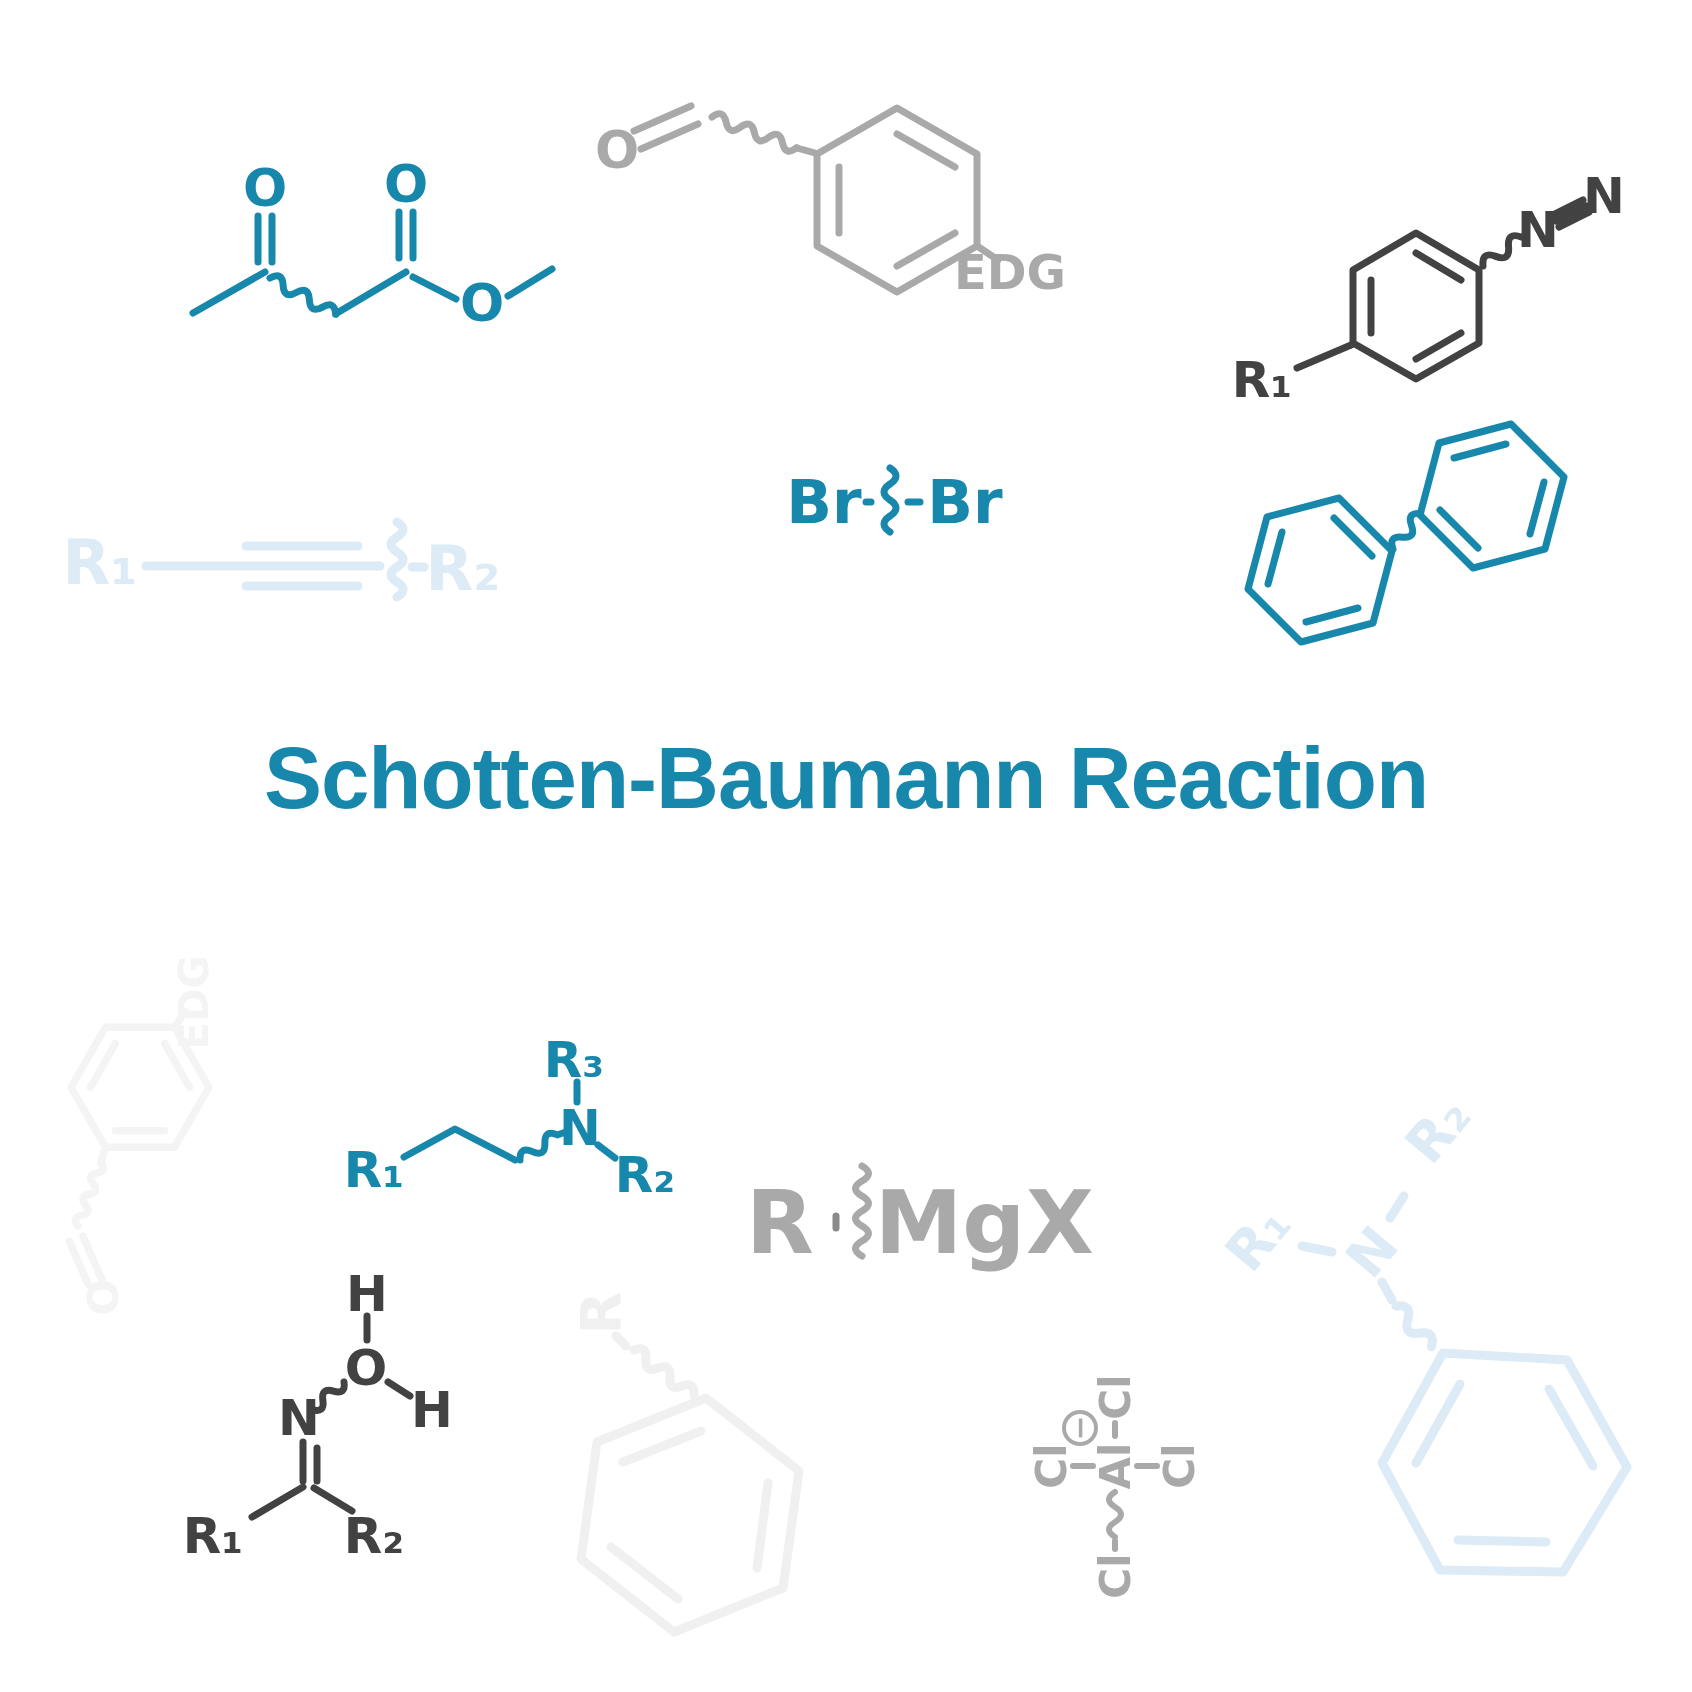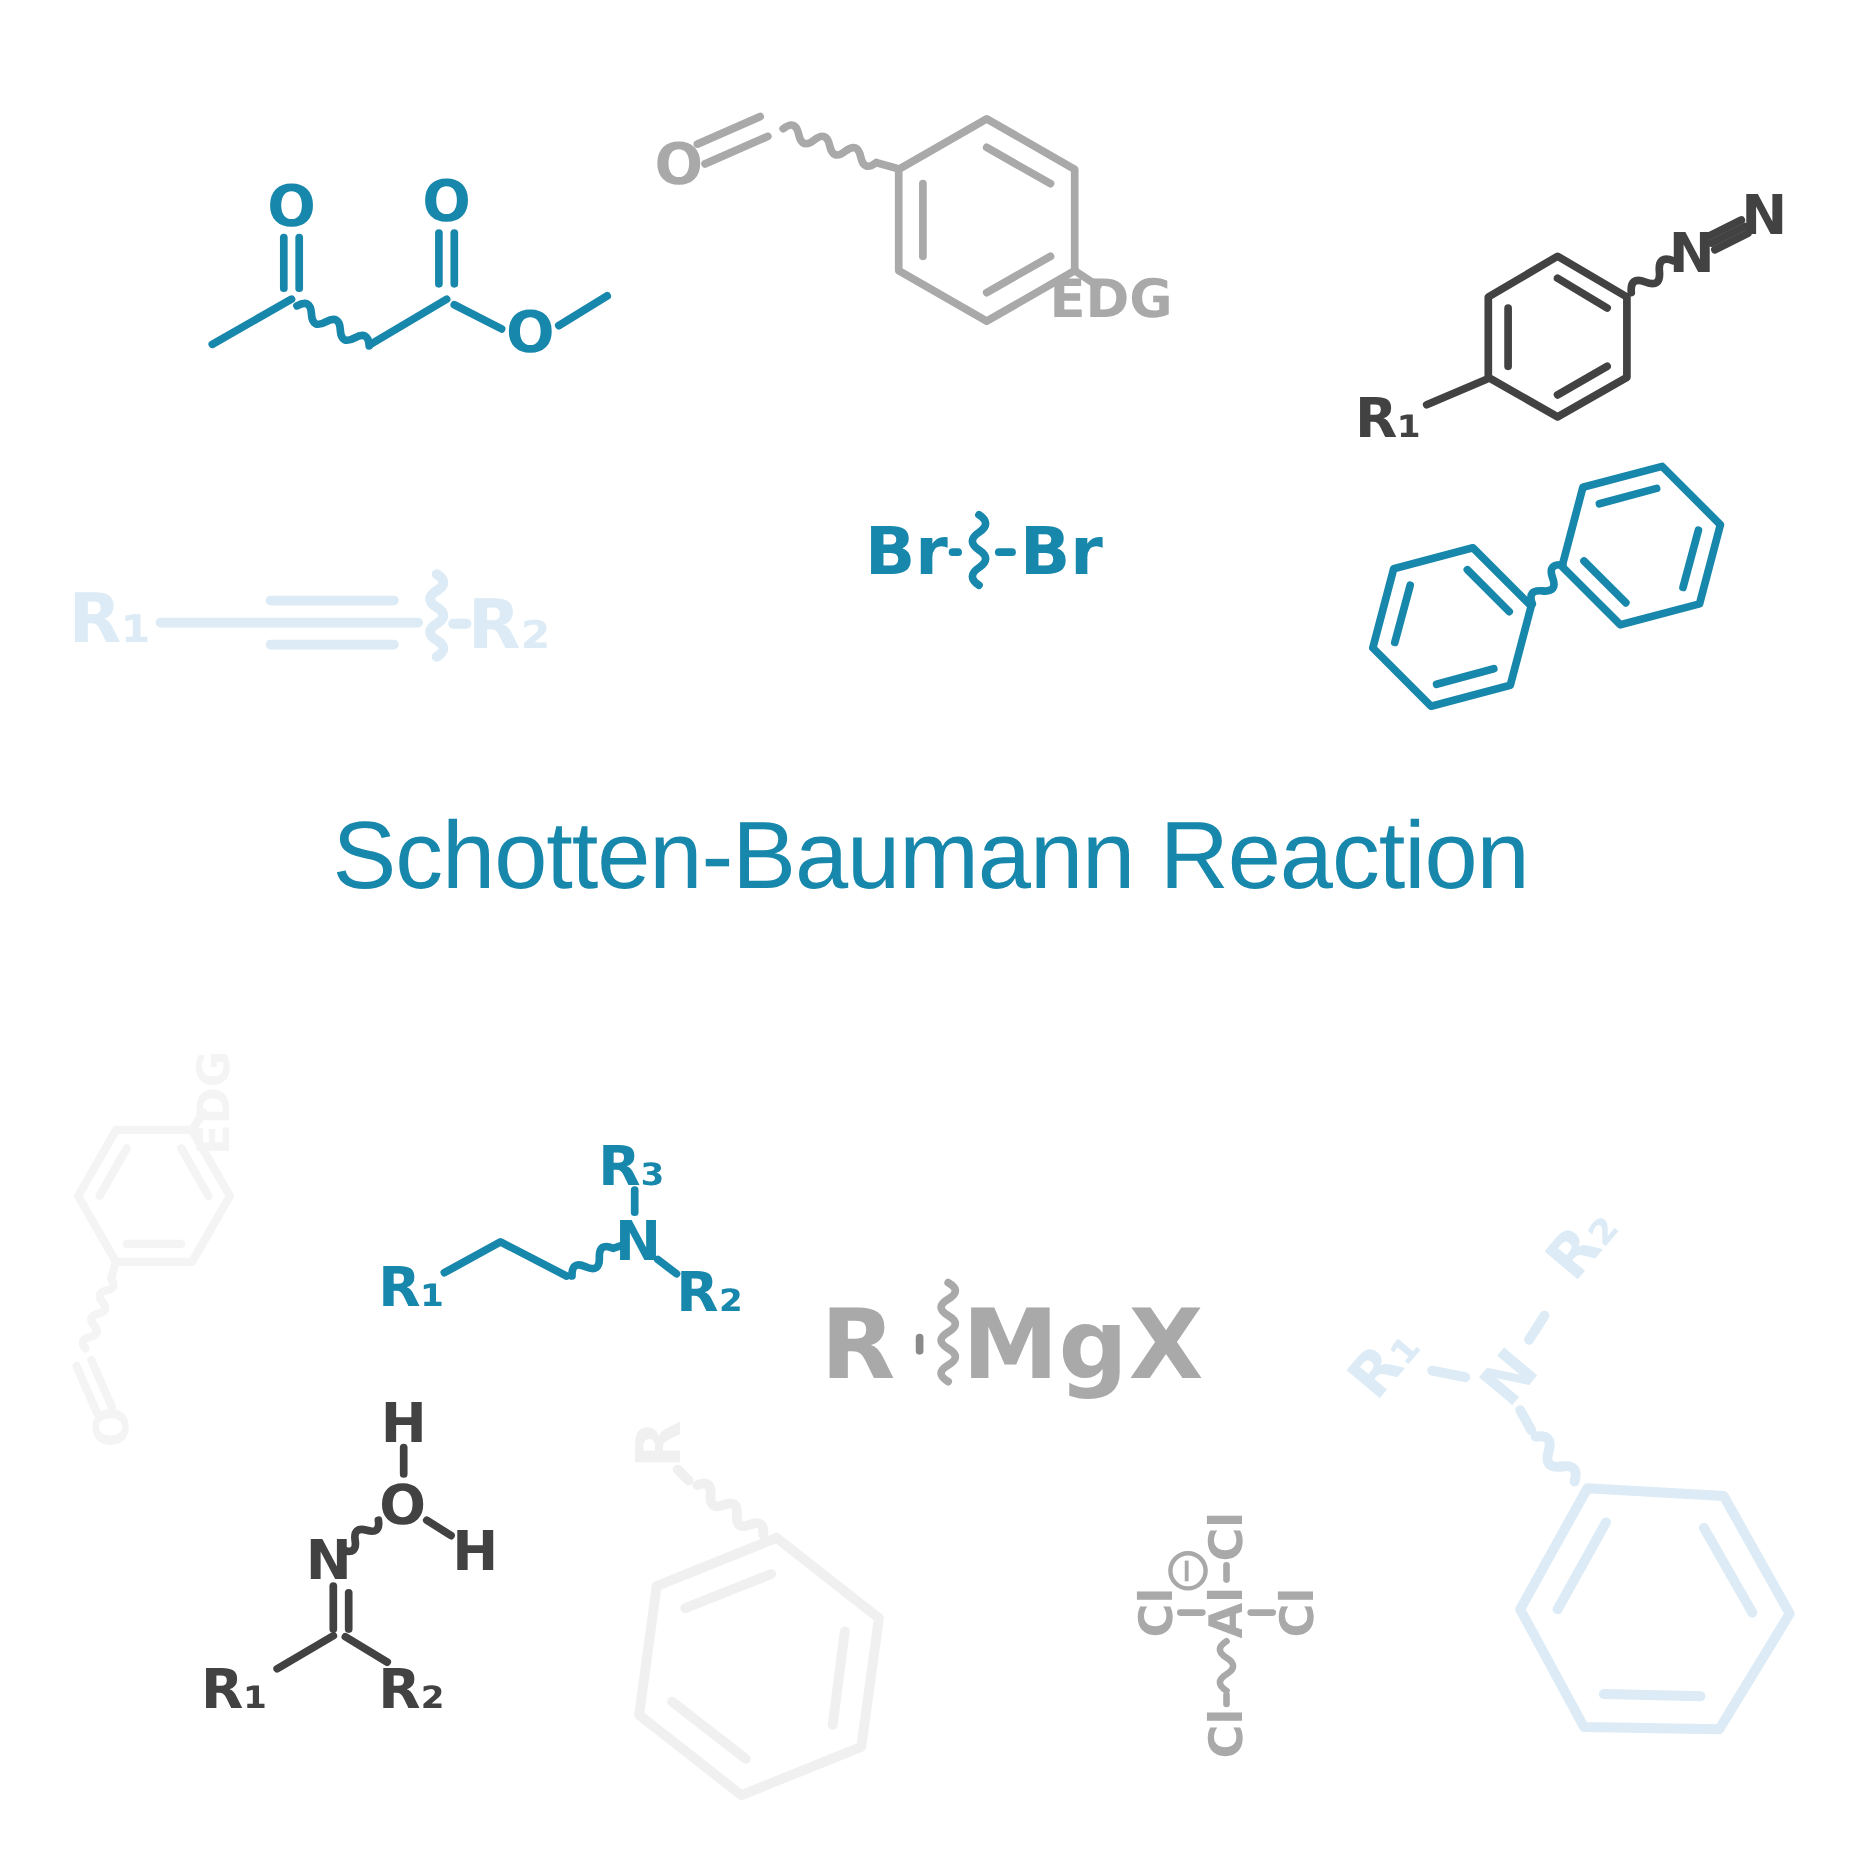--- a/index.html
+++ b/index.html
@@ -1,20 +1,20 @@
 <!DOCTYPE html>
 <html><head>
 <meta charset="utf-8">
 <style>
   html,body{margin:0;padding:0;background:#ffffff;}
   #canvas{position:relative;width:1692px;height:1692px;background:#ffffff;overflow:hidden;
           font-family:"Liberation Sans","DejaVu Sans",sans-serif;}
   #art{position:absolute;left:0;top:0;}
   #title{position:absolute;left:0;top:728px;width:1692px;text-align:center;
-         font-size:87px;font-weight:normal;letter-spacing:-1px;color:#1787ab;
+         font-size:87px;font-weight:bold;letter-spacing:-1px;color:#1787ab;
          font-family:"Liberation Sans","DejaVu Sans",sans-serif;}
   text{font-family:"DejaVu Sans","Liberation Sans",sans-serif;font-weight:bold;
        text-anchor:middle;dominant-baseline:central;}
   .bond{fill:none;stroke-linecap:round;stroke-linejoin:round;}
   .teal{stroke:#1787ab;}      .tealtx{fill:#1787ab;}
   .gray{stroke:#a9a9a9;}      .graytx{fill:#a9a9a9;}
   .dark{stroke:#424242;}      .darktx{fill:#424242;}
   .pale{stroke:#dcebf5;}      .paletx{fill:#dcebf5;}
   .faint{stroke:#f0f0f0;}     .fainttx{fill:#f0f0f0;}
   .faint2{stroke:#f4f4f4;}    .faint2tx{fill:#f4f4f4;}

